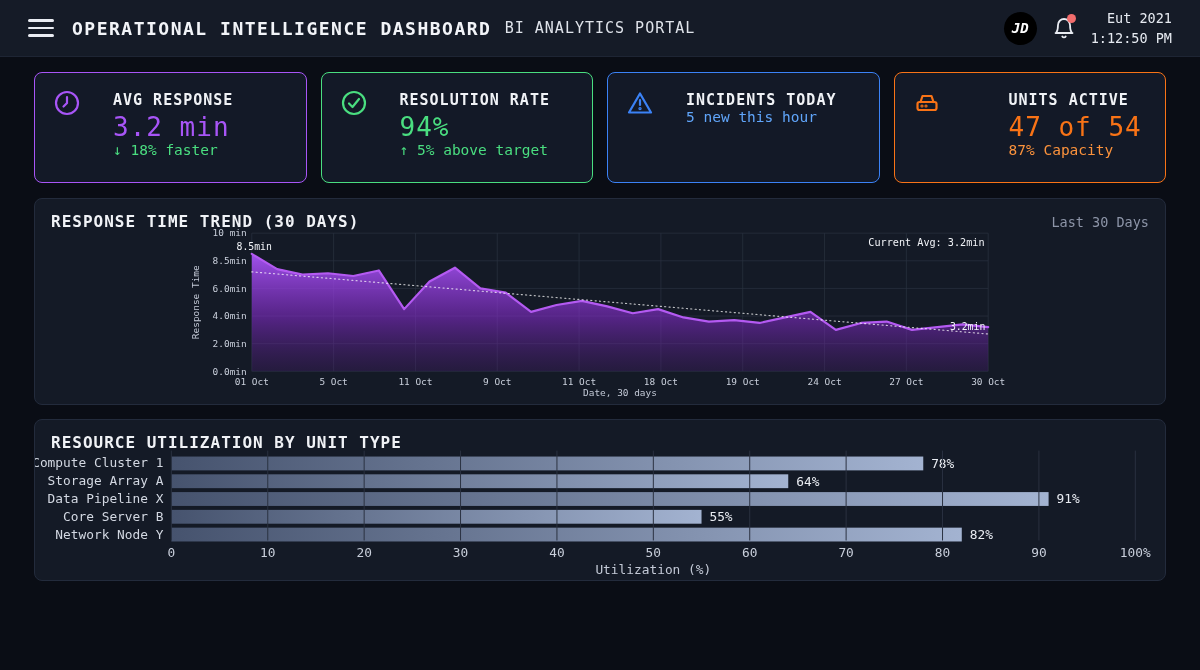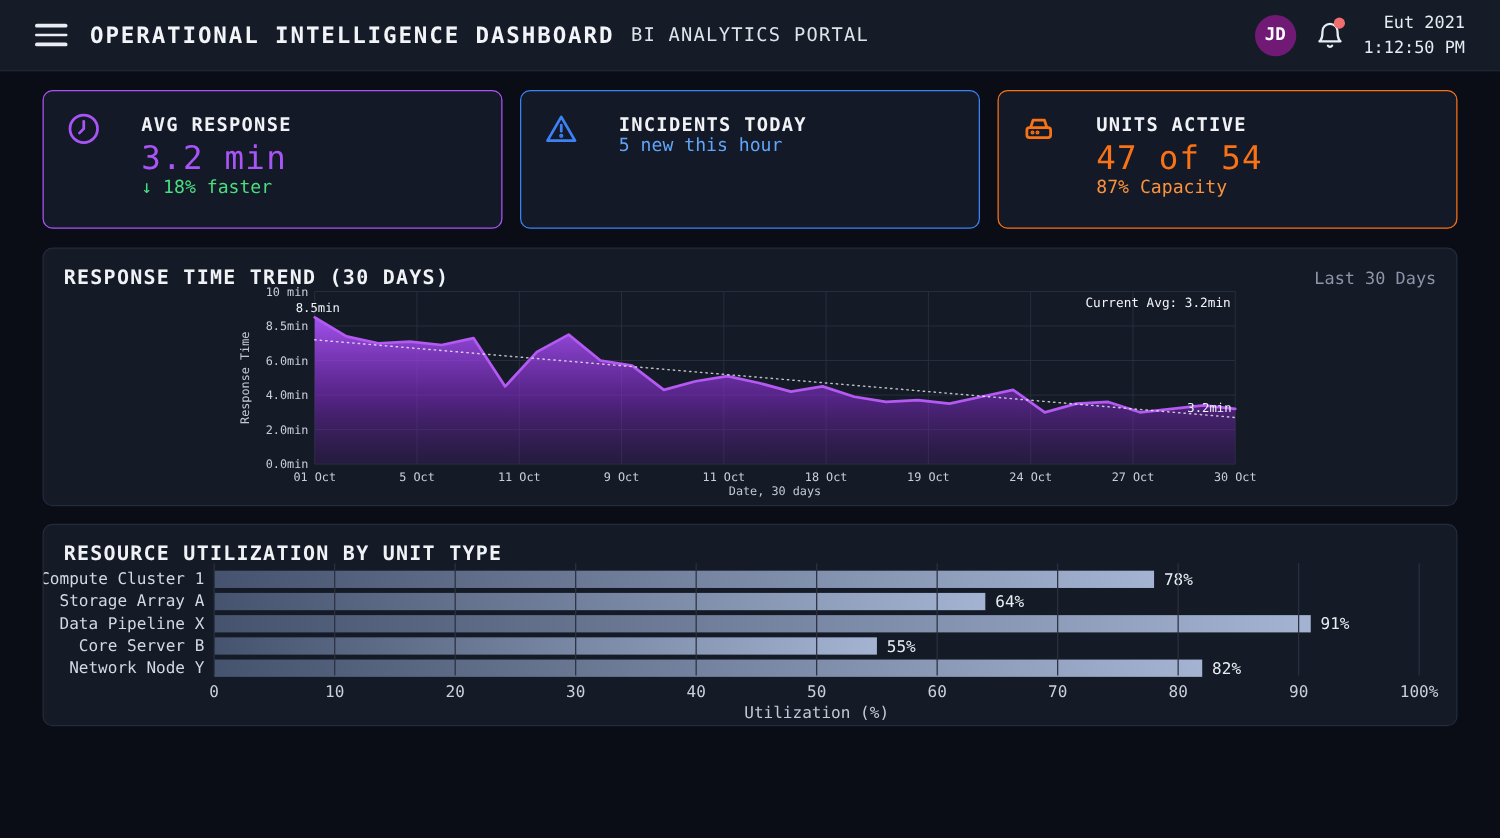--- a/index.html
+++ b/index.html
@@ -13,21 +13,21 @@
   .topbar {
     height:57px; background: var(--topbar,#151b27);
     border-bottom:1px solid #1e2534;
     display:flex; align-items:center; padding:0 28px; position:relative;
   }
   .hamburger { width:26px; height:18px; display:flex; flex-direction:column; justify-content:space-between; cursor:pointer; }
   .hamburger span { display:block; height:2.6px; background:#e9ecf2; border-radius:2px; }
   .topbar-title { margin-left:18px; font-size:18px; font-weight:bold; letter-spacing:1.5px; color:#f2f4f8; }
   .portal { position:absolute; left:50%; transform:translateX(-50%); font-size:15px; letter-spacing:1px; color:#dfe3ea; }
   .topbar-right { margin-left:auto; display:flex; align-items:center; gap:15px; }
-  .avatar { width:33px; height:33px; border-radius:50%; background:#701a75; display:flex; align-items:center; justify-content:center; font-size:14px; font-weight:bold; color:#fff; cursor:pointer; }
+  .avatar { width:33px; height:33px; border-radius:50%; background:#000000; display:flex; align-items:center; justify-content:center; font-size:14px; font-weight:bold; color:#fff; cursor:pointer;font-style:italic; }
   .bell-wrap { position:relative; width:24px; height:24px; cursor:pointer; }
   .bell-dot { position:absolute; top:-2px; right:0px; width:9px; height:9px; border-radius:50%; }
   .clock-block { text-align:right; font-size:13.5px; line-height:1.5; color:#e6eaf1; }
   
   .cards { display:flex; gap:14px; margin:15px 34px 0 34px; }
   .card {
     flex:1; height:111px; border:1px solid #555; border-radius:8px;
     background: var(--card,#131927);
     display:grid; grid-template-columns:60px 1fr; padding:15px 14px 28px 18px;
   }
@@ -91,34 +91,47 @@
         <circle cx="14" cy="14" r="11"></circle>
           <path d="M14 8v6l-3.5 3.5"></path>
       </svg>
     </div>
     <div>
       <div class="card-title">AVG RESPONSE</div>
       <div class="card-value" style="color: rgb(168, 85, 247);">3.2 min</div>
       <div class="card-sub" style="color: rgb(74, 222, 128);">↓ 18% faster</div>
     </div>
   </div>
+  <div class="card" style="border-color: rgb(74, 222, 128);">
+    <div class="card-icon" style="color: rgb(74, 222, 128);">
+      <svg viewBox="0 0 28 28" fill="none" stroke="currentColor" stroke-width="2.2" stroke-linecap="round" stroke-linejoin="round">
+        <circle cx="14" cy="14" r="11"></circle>
+          <path d="M9 14.5l3.5 3.5 6.5-8"></path>
+      </svg>
+    </div>
+    <div>
+      <div class="card-title">RESOLUTION RATE</div>
+      <div class="card-value" style="color: rgb(74, 222, 128);">94%</div>
+      <div class="card-sub" style="color: rgb(74, 222, 128);">↑ 5% above target</div>
+    </div>
+  </div>
   <div class="card" style="border-color: rgb(59, 130, 246);">
     <div class="card-icon" style="color: rgb(59, 130, 246);">
       <svg viewBox="0 0 28 28" fill="none" stroke="currentColor" stroke-width="2.2" stroke-linecap="round" stroke-linejoin="round">
         <path d="M14 4.5L25 23.5H3z"></path>
           <path d="M14 11v5"></path>
           <circle cx="14" cy="19.6" r="0.6" fill="currentColor"></circle>
       </svg>
     </div>
     <div>
       <div class="card-title">INCIDENTS TODAY</div>
       <div class="card-sub" style="color: rgb(96, 165, 250);">5 new this hour</div>
     </div>
   </div>
-  <div class="card" style="border-color: rgb(249, 115, 22);">
+  <div class="card" style="border-color: rgb(249, 115, 22); gap: 36px;">
     <div class="card-icon" style="color: rgb(249, 115, 22);">
       <svg viewBox="0 0 28 28" fill="none" stroke="currentColor" stroke-width="2.2" stroke-linecap="round" stroke-linejoin="round">
         <path d="M7.5 13l2-6h9l2 6"></path>
           <rect x="4.5" y="13" width="19" height="8" rx="2"></rect>
         <circle cx="9" cy="17" r="0.5" fill="currentColor"></circle>
           <circle cx="13" cy="17" r="0.5" fill="currentColor"></circle>
       </svg>
     </div>
     <div>
       <div class="card-title">UNITS ACTIVE</div>

